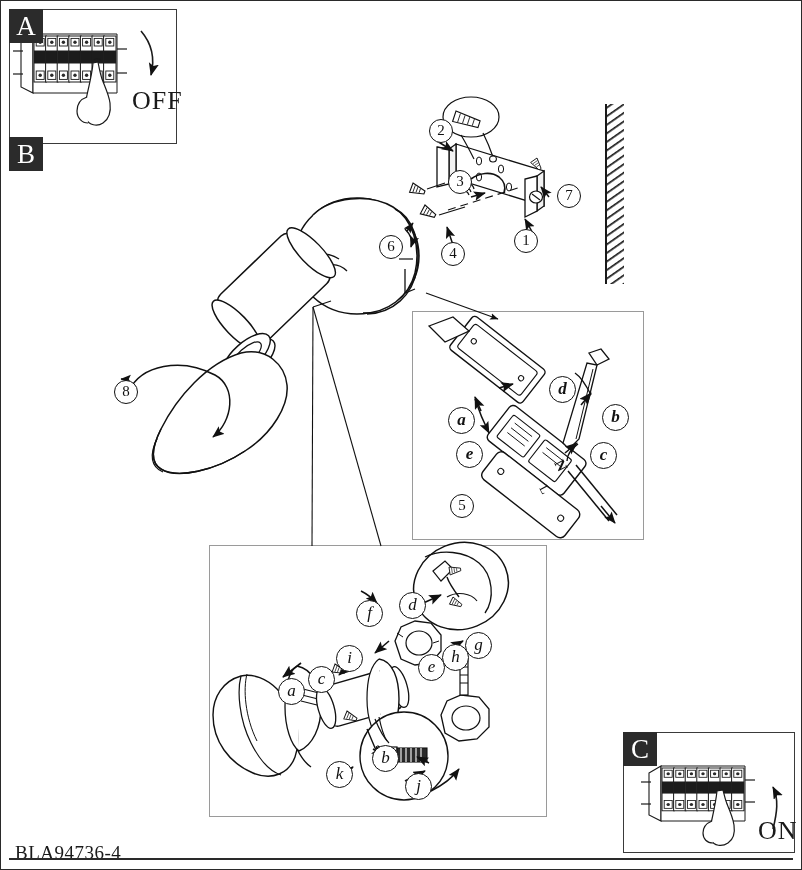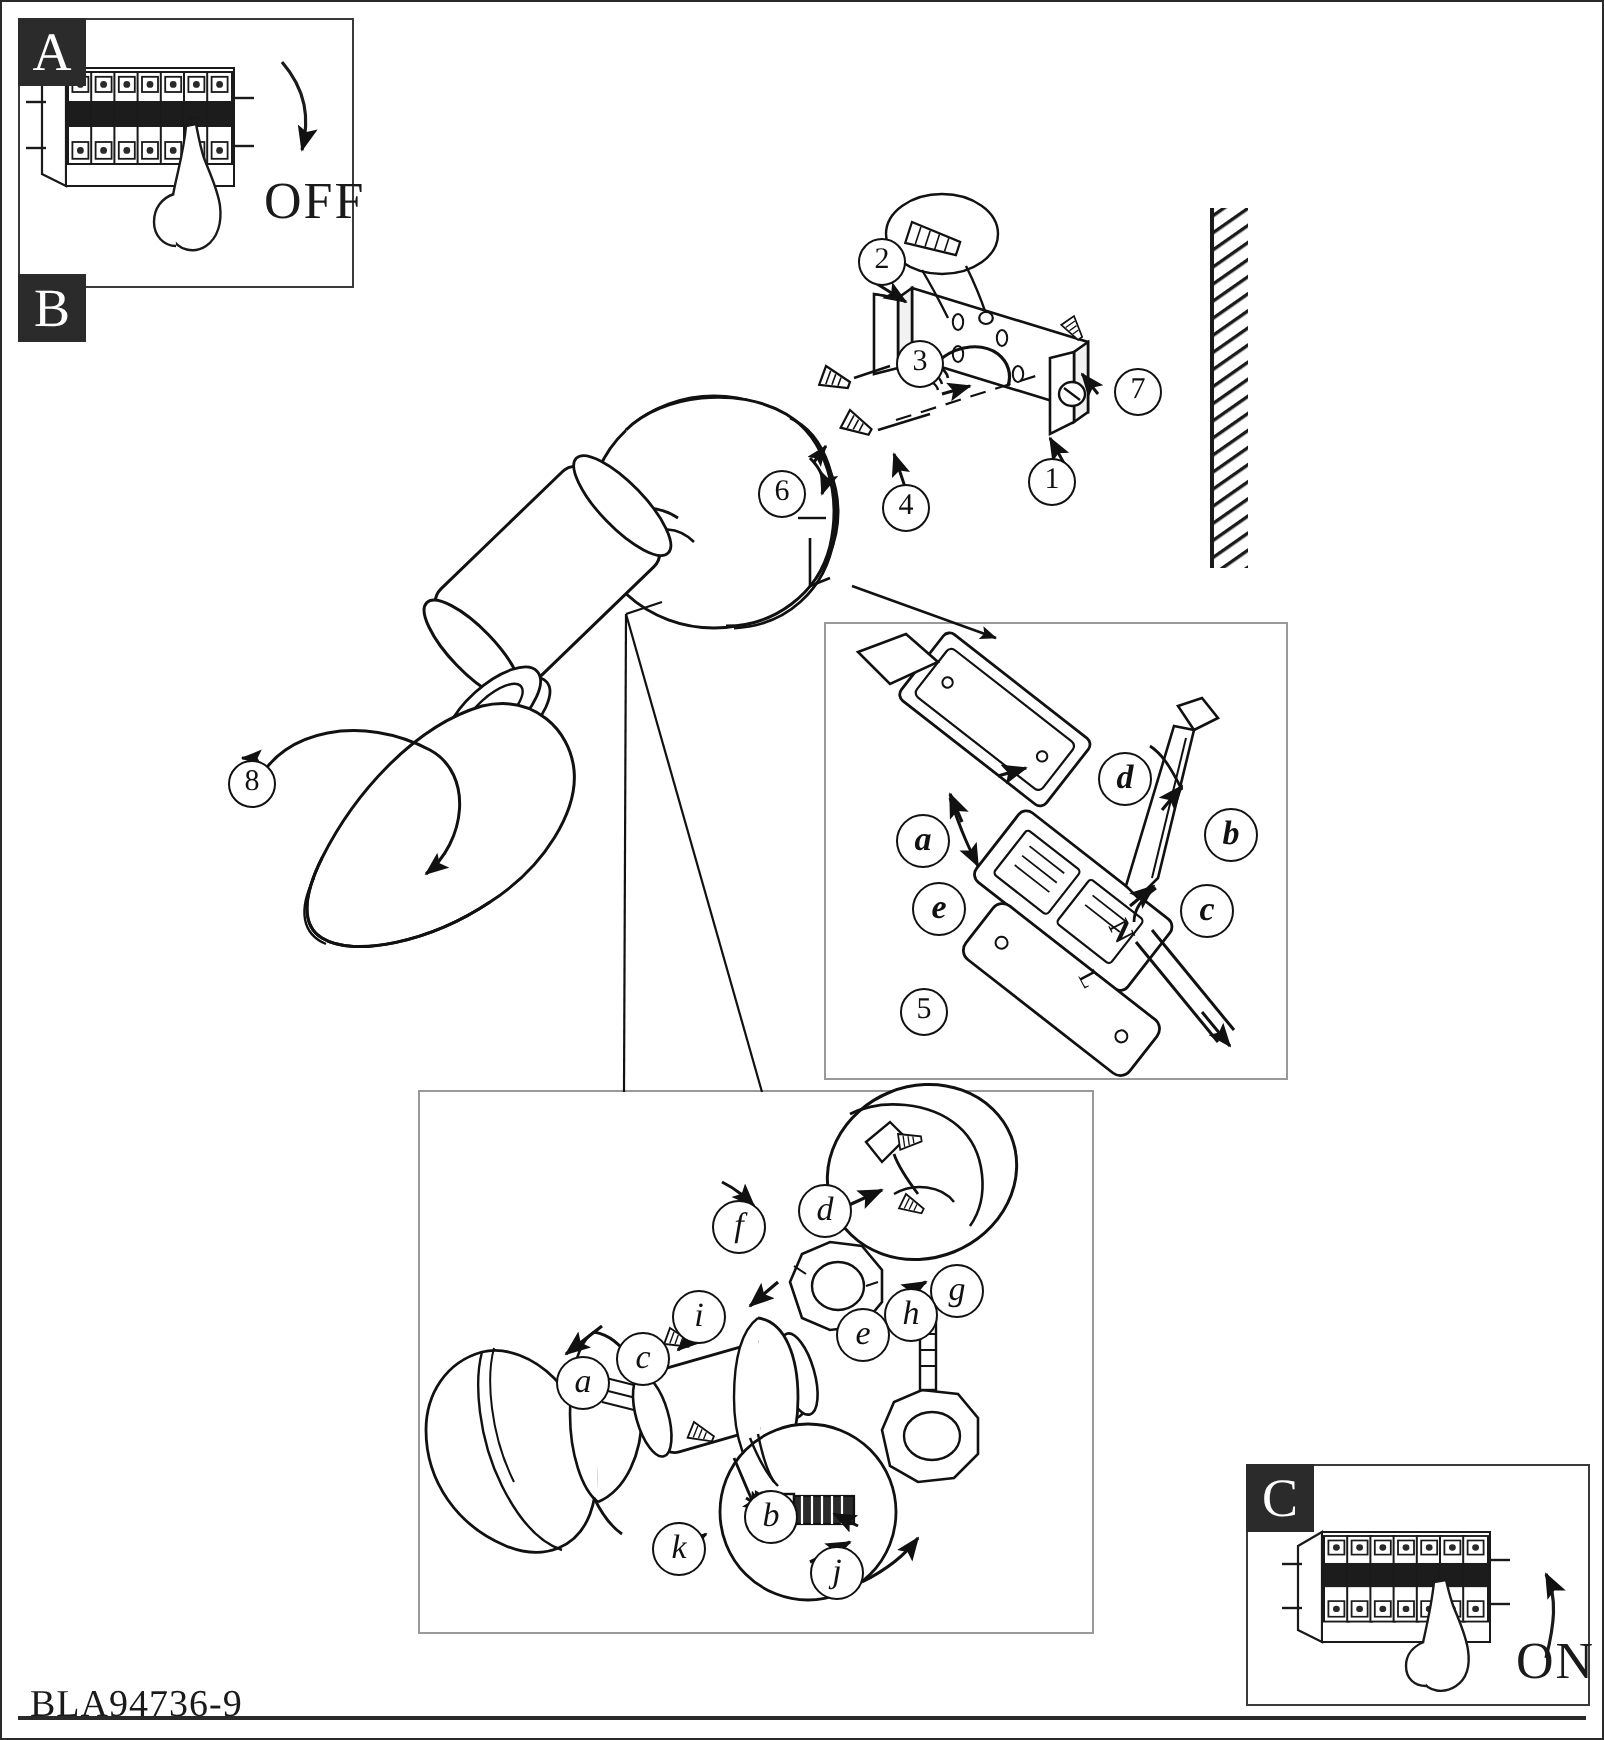--- a/index.html
+++ b/index.html
@@ -360,21 +360,21 @@
       <path d="M296,748 C300,756 304,762 310,766" fill="none" stroke="#111" stroke-width="1.4"></path>
     </g>
   </svg>
 
   <div class="panel-badge" style="left:8px;top:8px;">A</div>
   <div class="panel-badge" style="left:8px;top:136px;">B</div>
   <div class="panel-badge" style="left:622px;top:731px;">C</div>
 
   <div class="txt txt-onoff" style="left:131px;top:85px;">OFF</div>
   <div class="txt txt-onoff" style="left:757px;top:815px;">ON</div>
-  <div class="txt txt-partno" style="left:14px;top:841px;">BLA94736-9</div>
+  <div class="txt txt-partno" style="left:14px;top:841px;">BLA94736-4</div>
   <div class="footrule"></div>
 
   <div class="cnum" style="left:428px;top:118px;">2</div>
   <div class="cnum" style="left:447px;top:169px;">3</div>
   <div class="cnum" style="left:556px;top:183px;">7</div>
   <div class="cnum" style="left:513px;top:228px;">1</div>
   <div class="cnum" style="left:440px;top:241px;">4</div>
   <div class="cnum" style="left:378px;top:234px;">6</div>
   <div class="cnum" style="left:113px;top:379px;">8</div>
   <div class="cnum" style="left:449px;top:493px;">5</div>

